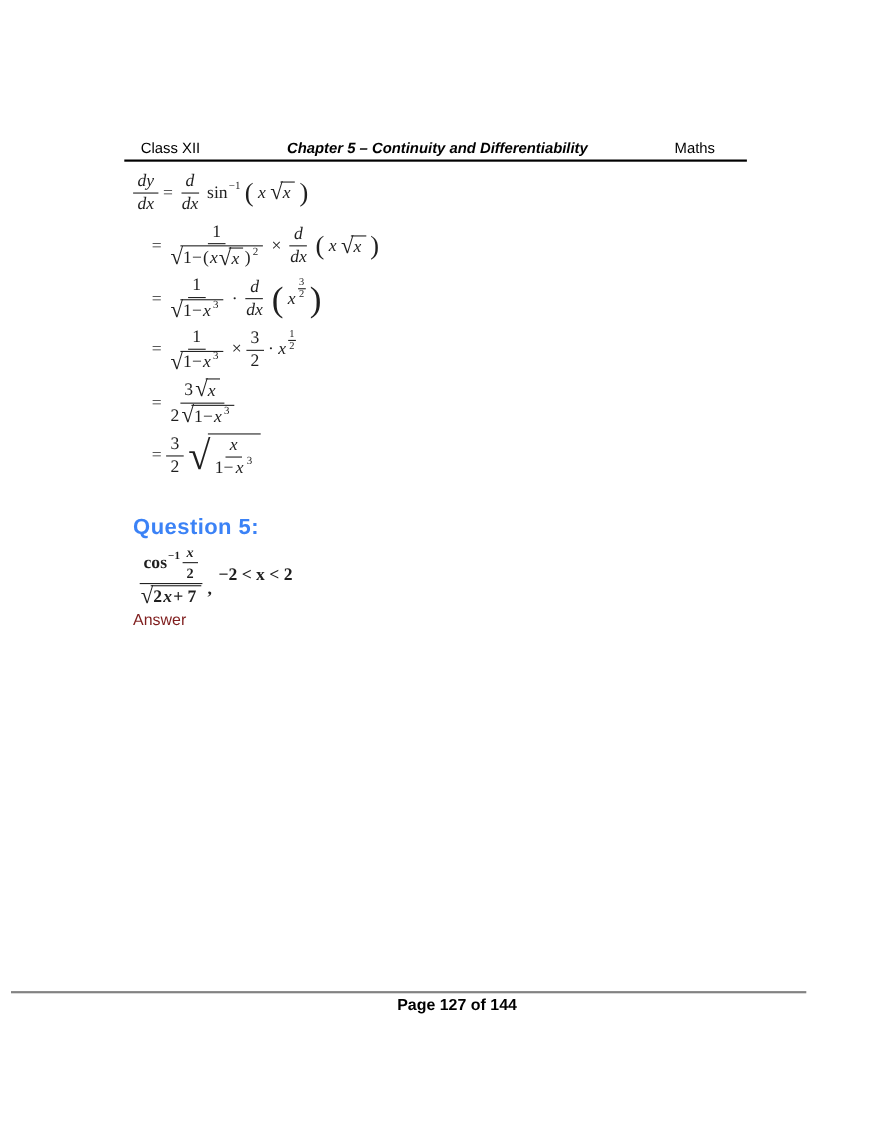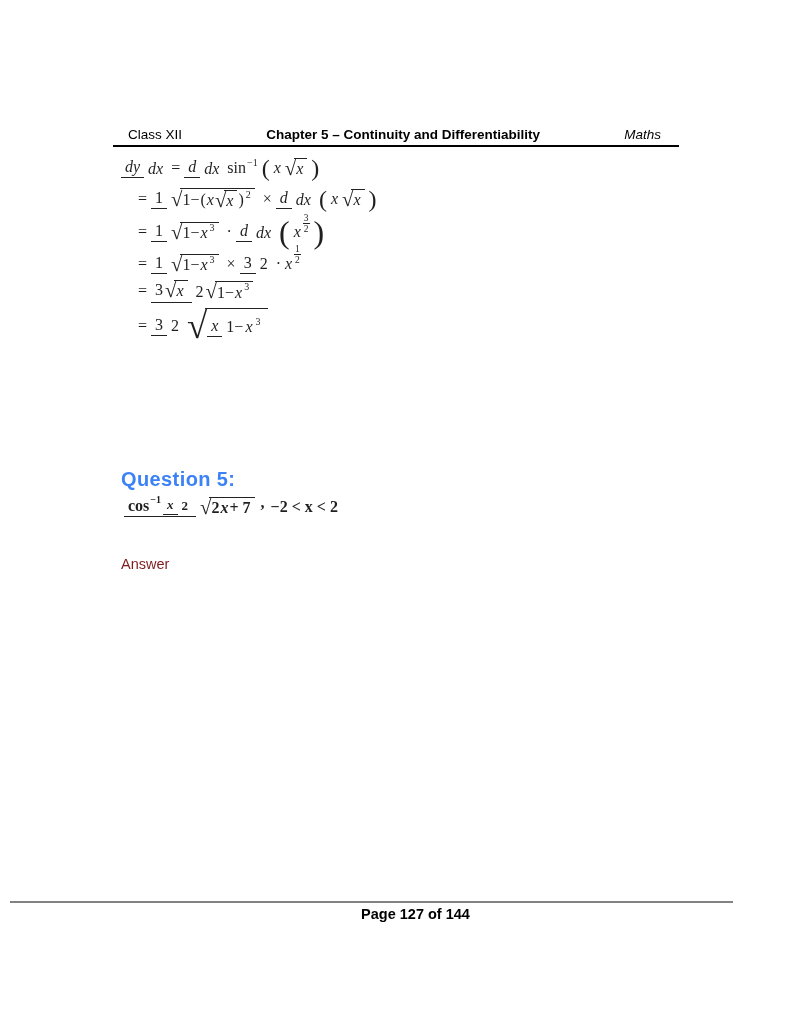--- a/index.html
+++ b/index.html
@@ -9,31 +9,31 @@
   }
 
   
   .header-row {
     position:absolute; top:127px; left:113px; width:566px;
     display:flex; justify-content:space-between; align-items:flex-end;
     border-bottom:2px solid #000; padding-bottom:3px;
     font-family:"Liberation Sans", sans-serif; font-size:13.5px; color:#000;
   }
   .header-left  { margin-left:15px; }
-  .header-center{ font-weight:bold; }
-  .header-right { margin-right:18px;font-style:italic; }
+  .header-center{ font-weight:bold;font-style:italic; }
+  .header-right { margin-right:29px; }
 
   
   .math-block { position:absolute; left:121px; top:156px; }
   .mrow { display:flex; align-items:center; gap:4px; font-size:16px; color:#1f1f1f; }
   .indent { margin-left:17px; }
   .mb1 { margin-bottom:7px; } .mb2 { margin-bottom:5px; }
 
   .var { font-style:italic; }
-  .frac { display:inline-flex; align-items:center; }
+  .frac { display:inline-flex; flex-direction:column; align-items:center; }
   .num { border-bottom:1px solid #222; padding:0 4px 1px; display:inline-flex; align-items:center; justify-content:center; gap:2px; }
   .den { padding:1px 4px 0; display:inline-flex; align-items:center; justify-content:center; gap:2px; }
 
   sup.msup { font-size:10px; position:relative; top:-6px; margin-left:1px; font-style:normal; }
 
   .sqrt { display:inline-flex; align-items:stretch; }
   .rad { font-size:1.3em; line-height:1; display:flex; align-items:center; margin-right:-2px; font-style:normal; }
   .rad-tall { font-size:2.3em; }
   .sqrt-body { border-top:1px solid #222; padding:1px 4px 0 2px; display:inline-flex; align-items:center; gap:1px; }
 

